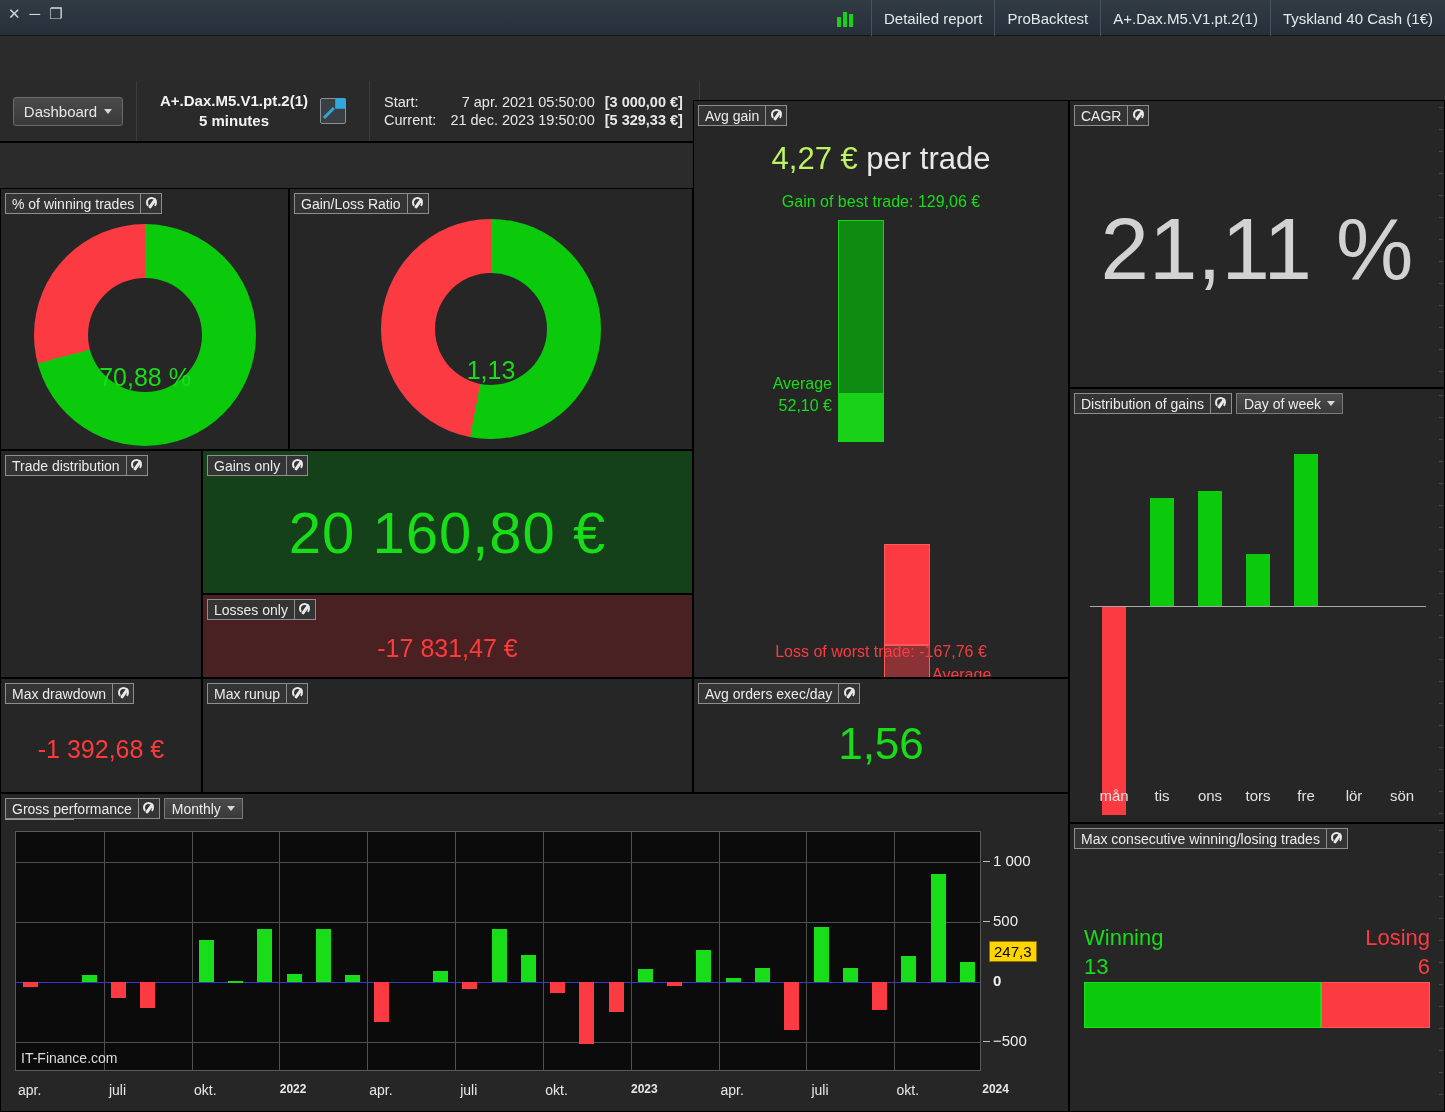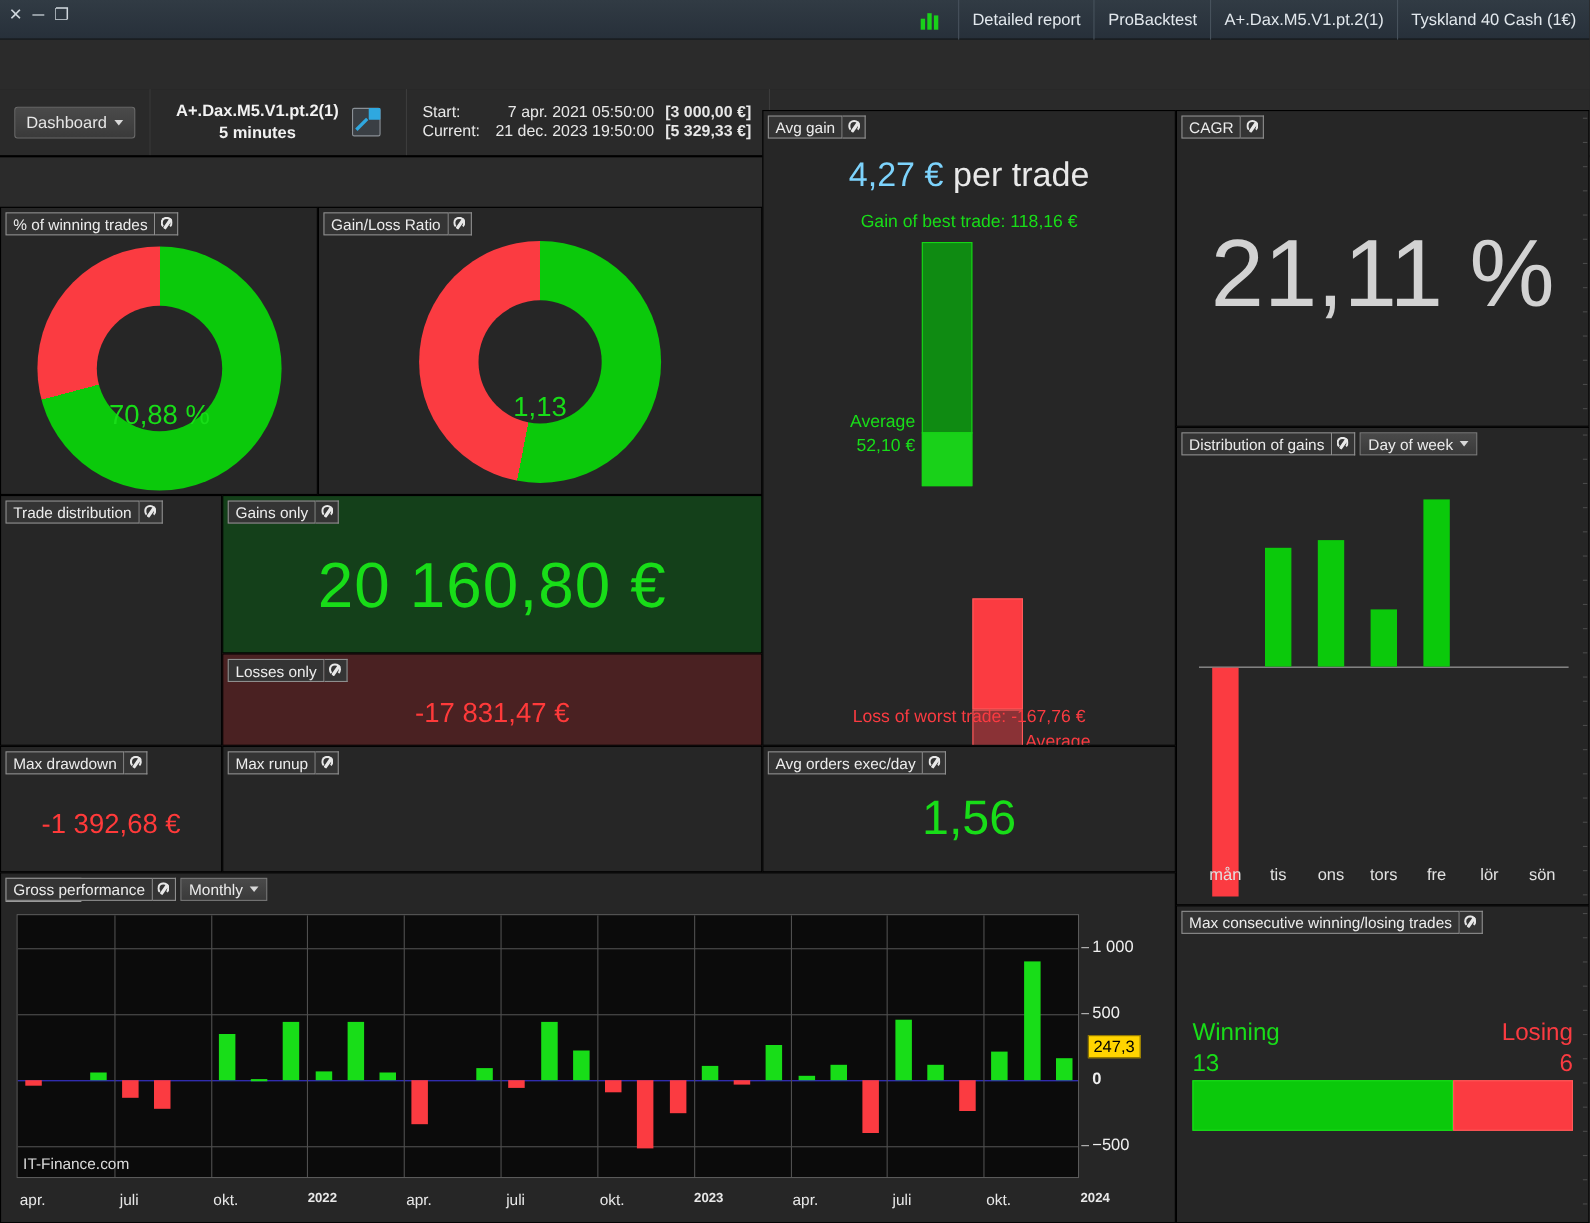--- a/index.html
+++ b/index.html
@@ -277,24 +277,24 @@
 
   <div class="panel" style="left:693px;top:100px;width:376px;height:578px;">
     <div class="ptitle">
       <div class="lab">Avg gain</div>
       <div class="wr">
           <i class="wrench"></i>
         </div>
     </div>
 
     <div class="bigval" style="top:40px;font-size:31px;">
-      <span style="color:#7dd3fc;text-align:right;">4,27 €</span><span style="color:#e8e8e8;"> per trade</span>
-    </div>
-
-    <div style="position:absolute;top:92px;left:0;width:100%;text-align:center;color:#18dd18;font-size:16px;">Gain of best trade: 118,16 €</div>
+      <span style="color:#bef264;text-align:right;">4,27 €</span><span style="color:#e8e8e8;"> per trade</span>
+    </div>
+
+    <div style="position:absolute;top:92px;left:0;width:100%;text-align:center;color:#18dd18;font-size:16px;">Gain of best trade: 129,06 €</div>
 
     <div class="agbar" style="left:144px;top:119px;width:46px;height:174px;background:#0f8b12;border:1px solid #16d416;"></div>
     <div class="agbar" style="left:144px;top:292px;width:46px;height:49px;background:#19d119;border:1px solid #16d416;"></div>
 
     <div style="position:absolute;left:30px;top:272px;width:108px;text-align:right;color:#18dd18;font-size:16px;line-height:1.35;">
       <div>Average</div>
       <div>52,10 €</div>
     </div>
 
     <div class="agbar" style="left:190px;top:443px;width:46px;height:101px;background:#fb3b41;border:1px solid #ff5a5a;"></div>

